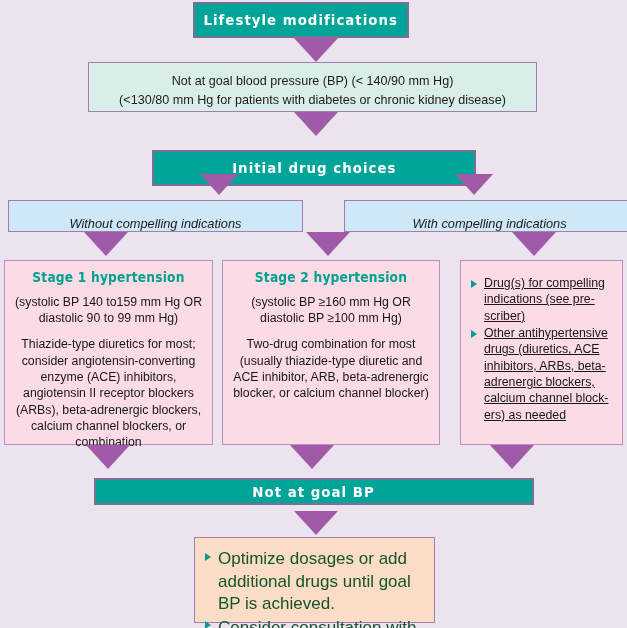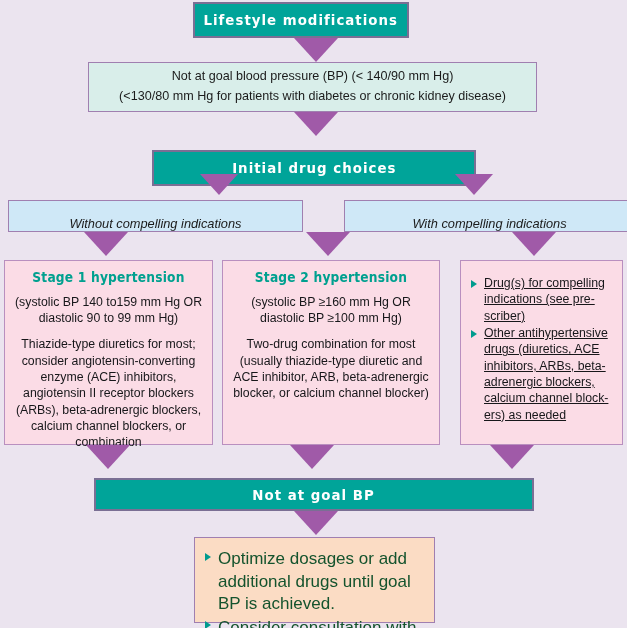--- a/index.html
+++ b/index.html
@@ -42,21 +42,21 @@
     letter-spacing: 1.1px;
     color: #ffffff;
     transform: scaleX(0.92);
   }
   .mint-box {
     background: #d9eeea;
     border: 1px solid #a07fb0;
     display: flex;
     flex-direction: column;
     align-items: center;
-    justify-content: center;
+    justify-content: flex-end;
     text-align: center;
     font-size: 12.6px;
     color: #1b1b1b;
     line-height: 1.55;
   }
   .blue-box {
     background: #cfe8f7;
     border: 1px solid #a07fb0;
     display: flex;
     align-items: flex-end;
@@ -197,21 +197,21 @@
     <ul class="bullets">
       <li>Drug(s) for compelling indications (see pre-scriber)</li>
       <li>Other antihypertensive drugs (diuretics, ACE inhibitors, ARBs, beta-adrenergic blockers, calcium channel block-ers) as needed</li>
     </ul>
   </div>
 
   <div class="arrow" style="left:86px; top:445px;"></div>
   <div class="arrow" style="left:290px; top:445px;"></div>
   <div class="arrow" style="left:490px; top:445px;"></div>
 
-  <div class="box teal-box" style="left:94px; top:478px; width:440px; height:33px;">
+  <div class="box teal-box" style="left:94px; top:478px; width:440px; height:27px;">
     <span class="teal-label">Not at goal BP</span>
   </div>
 
   <div class="arrow" style="left:294px; top:511px;"></div>
 
   <div class="box peach-box" style="left:194px; top:537px; width:241px; height:86px;">
     <ul class="bullets">
       <li>Optimize dosages or add additional drugs until goal BP is achieved.</li>
       <li>Consider consultation with hypertension specialist.</li>
     </ul>

